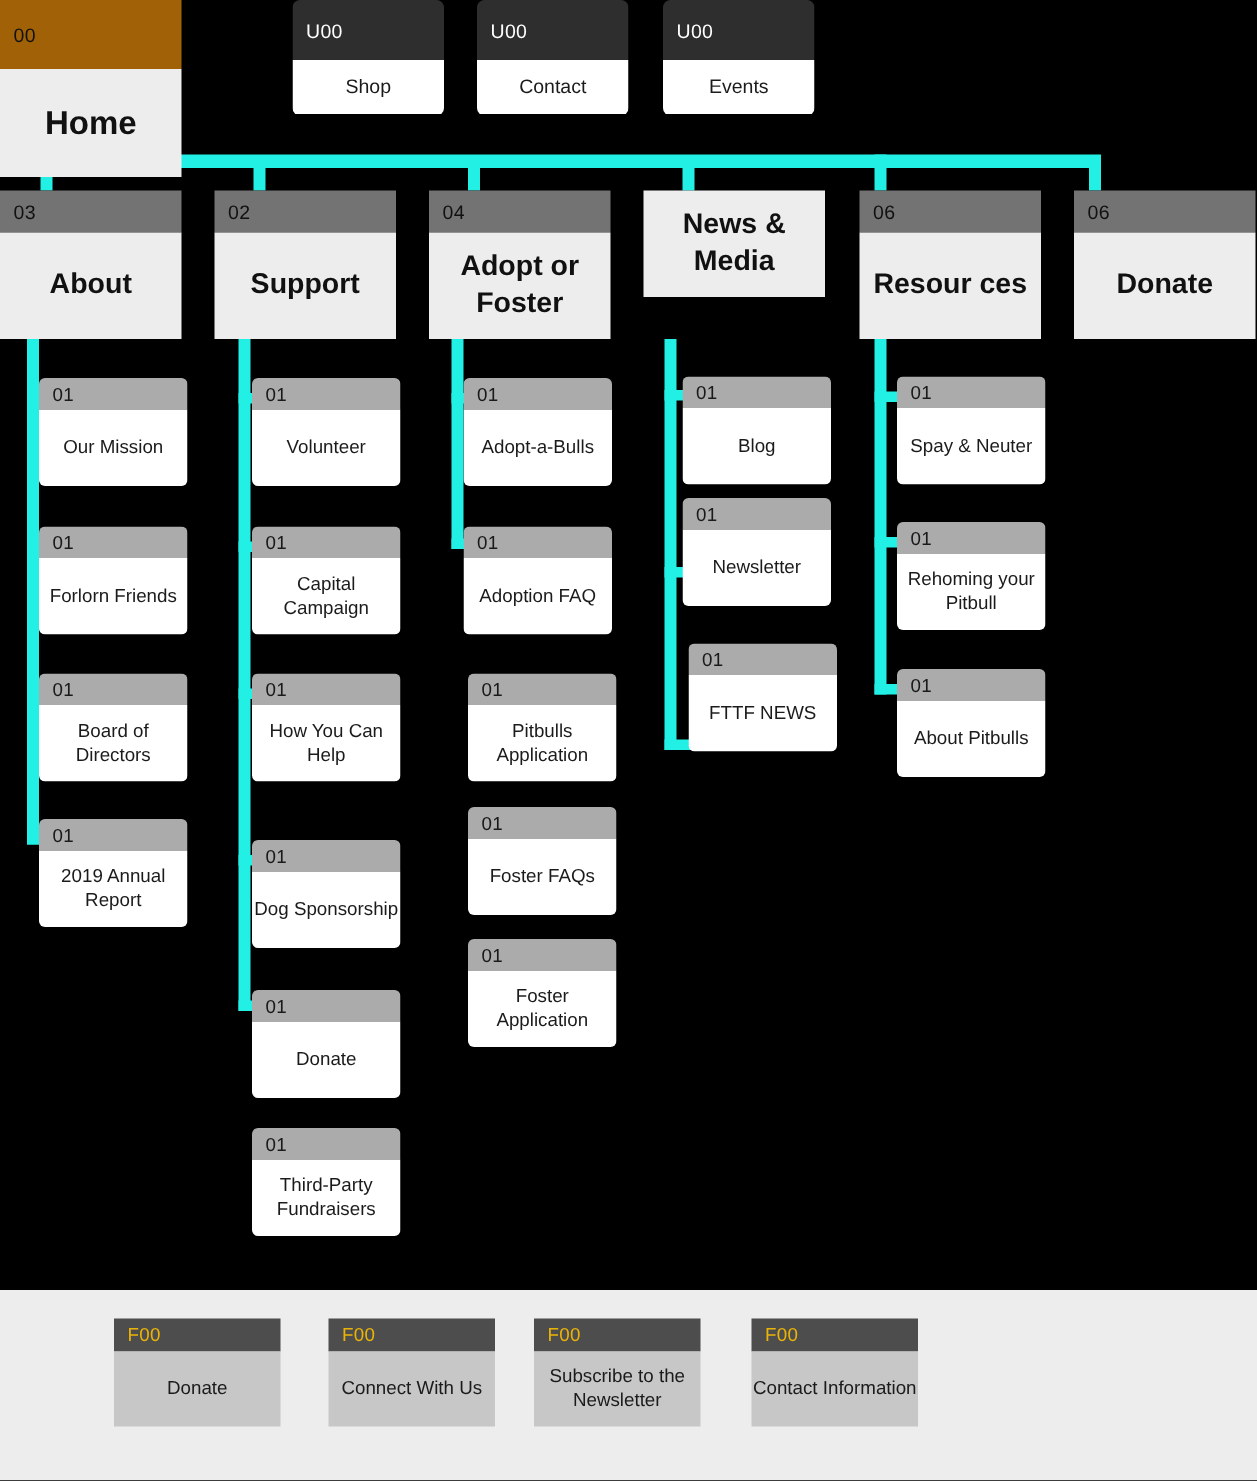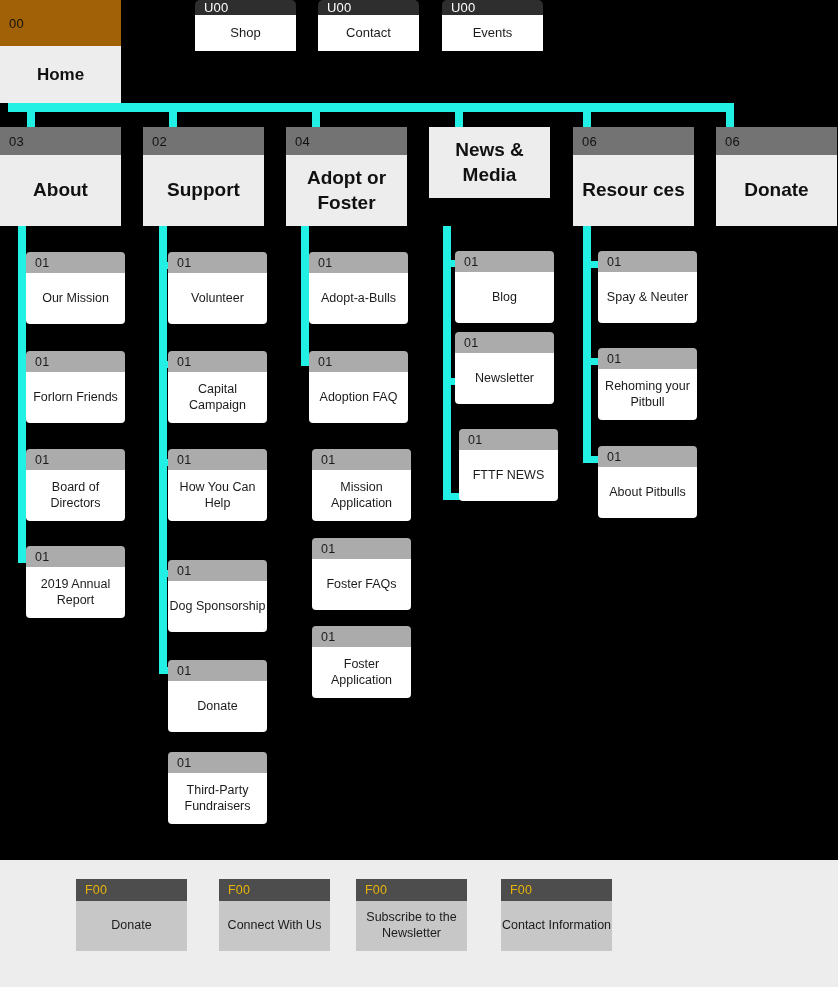--- a/index.html
+++ b/index.html
@@ -28,25 +28,25 @@
     box-sizing:border-box;
     width:100%;
     display:flex;align-items:center;justify-content:center;
     text-align:center;
     line-height:1.27;
   }
 
   
   .lvl0{width:121px;height:101px;}
   .lvl0 .hdr{height:46px;background:#a16207;color:#111111;font-size:13px;}
-  .lvl0 .body{height:57px;background:#ededed;color:#111111;font-size:17px;font-weight:bold;}
+  .lvl0 .body{height:72px;background:#ededed;color:#111111;font-size:22px;font-weight:bold;}
 
   
   .lvlU{width:101px;height:77px;border-radius:5px;overflow:hidden;}
-  .lvlU .hdr{height:15px;background:#2e2e2e;color:#ffffff;font-size:13px;}
+  .lvlU .hdr{height:40px;background:#2e2e2e;color:#ffffff;font-size:13px;}
   .lvlU .body{height:36px;background:#ffffff;color:#1b1b1b;font-size:13px;}
 
   
   .lvl1{width:121px;height:99px;}
   .lvl1 .hdr{height:28px;background:#737373;color:#111111;font-size:13px;}
   .lvl1 .body{height:71px;background:#ededed;color:#111111;font-size:19px;font-weight:bold;}
 
   
   .lvl2{width:99px;height:72px;border-radius:4px;overflow:hidden;}
   .lvl2 .hdr{height:21px;background:#ababab;color:#1a1a1a;font-size:12.5px;}
@@ -199,21 +199,21 @@
   <div class="node lvl2" style="left:309px;top:252px;">
     <div class="hdr">01</div>
     <div class="body">Adopt-a-Bulls</div>
   </div>
   <div class="node lvl2" style="left:309px;top:351px;">
     <div class="hdr">01</div>
     <div class="body">Adoption FAQ</div>
   </div>
   <div class="node lvl2" style="left:312px;top:449px;">
     <div class="hdr">01</div>
-    <div class="body">Mission Application</div>
+    <div class="body">Pitbulls Application</div>
   </div>
   <div class="node lvl2" style="left:312px;top:538px;">
     <div class="hdr">01</div>
     <div class="body">Foster FAQs</div>
   </div>
   <div class="node lvl2" style="left:312px;top:626px;">
     <div class="hdr">01</div>
     <div class="body">Foster Application</div>
   </div>
 

